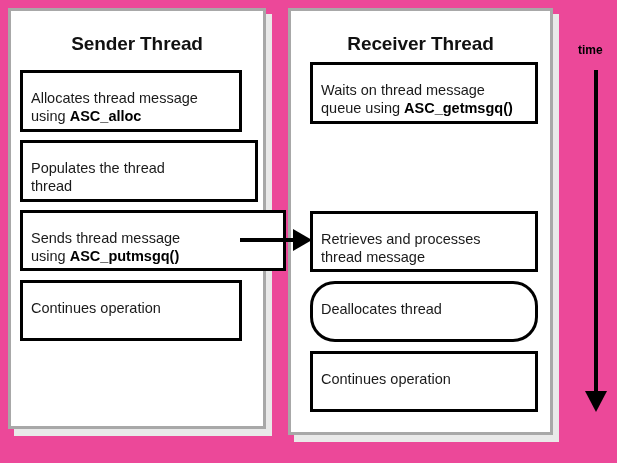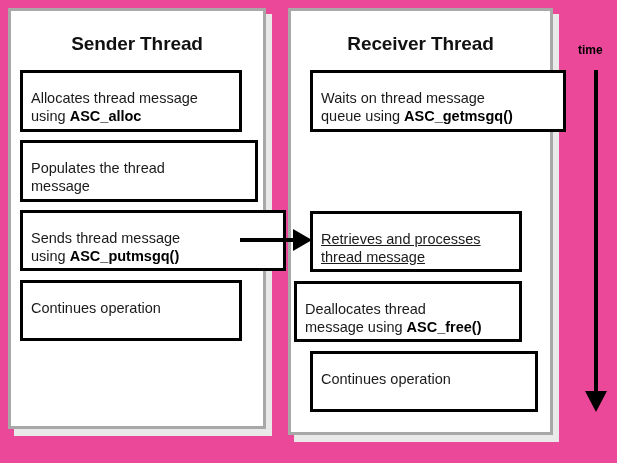--- a/index.html
+++ b/index.html
@@ -104,50 +104,49 @@
     <div class="panel-title" style="top:22px;">Sender Thread</div>
   </div>
 
   <div class="step-box" style="left:20px; top:70px; width:222px; height:62px; z-index:2;">
     <div>Allocates thread message</div>
     <div><span>using </span><b>ASC_alloc</b></div>
   </div>
 
   <div class="step-box" style="left:20px; top:140px; width:238px; height:62px; z-index:2;">
     <div>Populates the thread</div>
-    <div><span>message</span><b></b></div>
+    <div><span>thread</span><b></b></div>
   </div>
 
   <div class="step-box" style="left:20px; top:210px; width:266px; height:61px; z-index:2;">
     <div>Sends thread message</div>
     <div><span>using </span><b>ASC_putmsgq()</b></div>
   </div>
 
   <div class="step-box" style="left:20px; top:280px; width:222px; height:61px; z-index:2;">
     <div>Continues operation</div>
     <div><span></span><b></b></div>
   </div>
 
   <div class="panel" style="left:288px; top:8px; width:265px; height:427px; z-index:1;">
     <div class="panel-title" style="top:22px;">Receiver Thread</div>
   </div>
 
-  <div class="step-box" style="left:310px; top:70px; width:256px; height:62px; z-index:2;">
+  <div class="step-box" style="left:310px; top:62px; width:228px; height:62px; z-index:2;">
     <div>Waits on thread message</div>
     <div><span>queue using </span><b>ASC_getmsgq()</b></div>
   </div>
 
-  <div class="step-box" style="left:310px; top:211px; width:212px; height:61px; z-index:2;text-decoration:underline;">
+  <div class="step-box" style="left:310px; top:211px; width:228px; height:61px; z-index:2;">
     <div>Retrieves and processes</div>
     <div><span>thread message</span><b></b></div>
   </div>
 
-  <div class="step-box" style="left:294px; top:281px; width:228px; height:61px; z-index:2;">
+  <div class="step-box" style="left:310px; top:281px; width:228px; height:61px; z-index:2;border-radius:25px;">
     <div>Deallocates thread</div>
-    <div><span>message using </span><b>ASC_free()</b></div>
   </div>
 
   <div class="step-box" style="left:310px; top:351px; width:228px; height:61px; z-index:2;">
     <div>Continues operation</div>
     <div><span></span><b></b></div>
   </div>
 
   <div class="msg-arrow-line" style="left:240px; top:238px; width:56px; z-index:3;"></div>
   <div class="msg-arrow-head" style="left:293px; top:229px; z-index:3;"></div>
 

